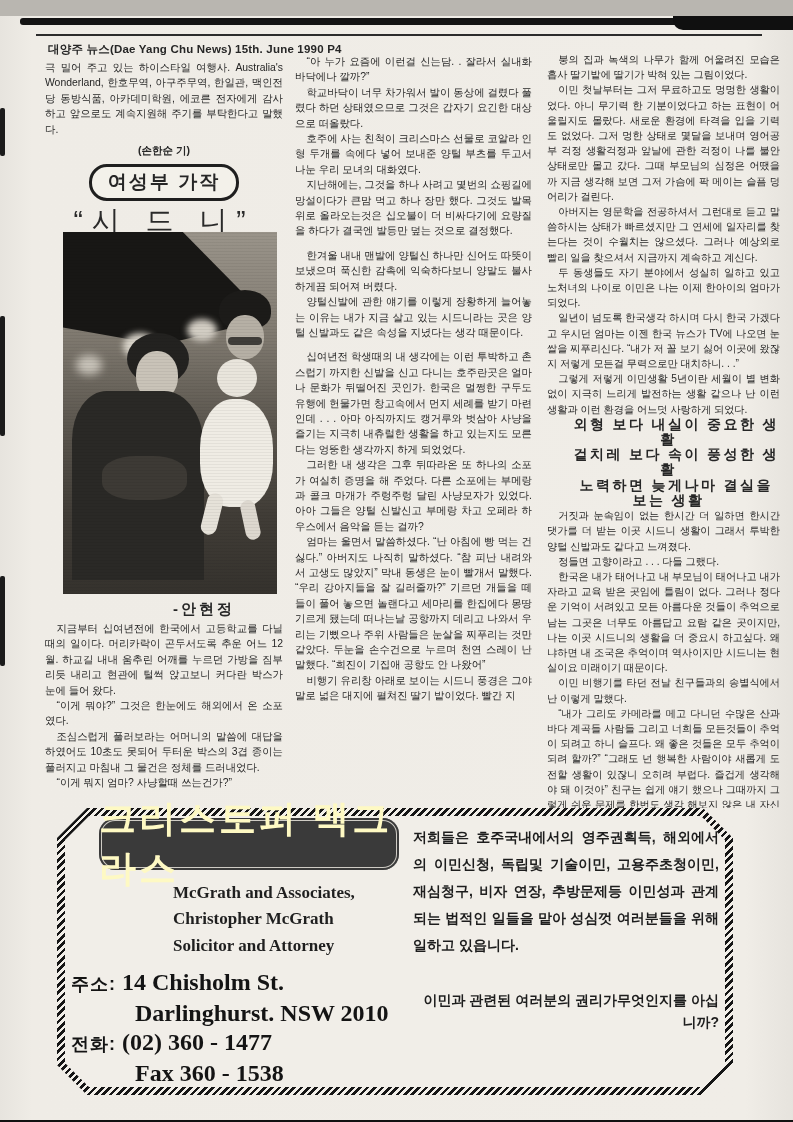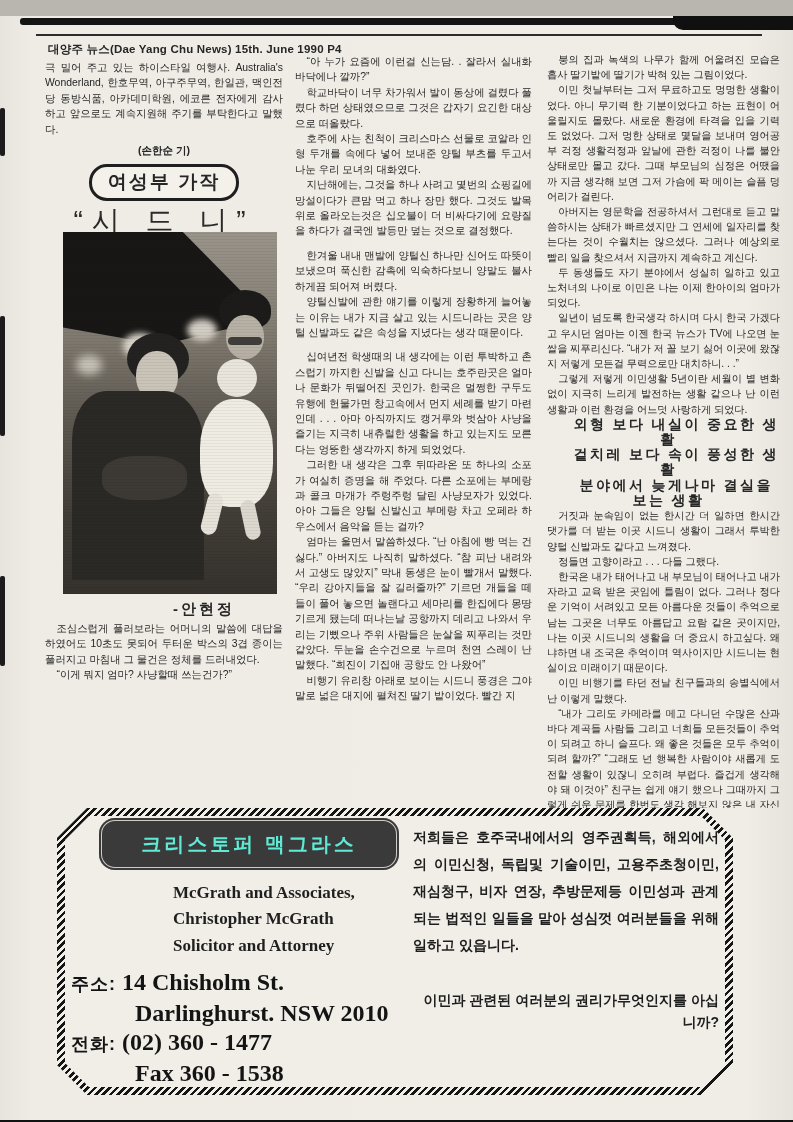--- a/index.html
+++ b/index.html
@@ -56,21 +56,21 @@
   
   .ad{position:absolute;left:57px;top:792px;width:676px;height:287px;}
   .ad-chain{position:absolute;inset:0;
     clip-path:polygon(30px 0,calc(100% - 30px) 0,100% 30px,100% calc(100% - 30px),calc(100% - 30px) 100%,30px 100%,0 calc(100% - 30px),0 30px);
     background:repeating-linear-gradient(135deg,#161616 0 2.6px,#f2efe9 2.6px 5.2px);}
   .ad-paper{position:absolute;inset:8px;
     clip-path:polygon(24px 0,calc(100% - 24px) 0,100% 24px,100% calc(100% - 24px),calc(100% - 24px) 100%,24px 100%,0 calc(100% - 24px),0 24px);
     background:#f1eee8;}
   .ad-titlebox{position:absolute;left:42px;top:10px;width:300px;height:52px;background:#3a3a3a;
     border-radius:16px;display:flex;align-items:center;justify-content:center;box-shadow:inset 0 0 0 2px #3a3a3a,inset 0 0 0 3px #cfccc5;}
-  .ad-titlebox span{color:#5eead4;font-size:20px;font-weight:bold;letter-spacing:3px;}
+  .ad-titlebox span{color:#fef9c3;font-size:37px;font-weight:bold;letter-spacing:3px;}
   .ad-eng{position:absolute;left:116px;top:72px;font-family:"Liberation Serif","DejaVu Serif",serif;
     font-size:17px;font-weight:bold;line-height:1.55;color:#1f1f1f;}
   .ad-services{position:absolute;left:356px;top:16px;width:306px;font-size:14px;font-weight:bold;
     line-height:1.92;color:#1d1d1d;text-align:justify;}
   .ad-addr{position:absolute;left:14px;top:160px;font-family:"Liberation Serif","DejaVu Serif",serif;
     font-size:24px;font-weight:bold;line-height:29px;color:#141414;}
   .ad-addr .klabel{font-family:"Liberation Sans","DejaVu Sans",sans-serif;font-size:18px;letter-spacing:1px;}
   .ad-addr .row{white-space:nowrap;}
   .ad-addr .ind{padding-left:64px;}
   .ad-questions{position:absolute;left:356px;top:182px;width:306px;font-size:14px;font-weight:bold;
@@ -115,20 +115,22 @@
     <div class="ph-mom-arm"></div>
     <div class="ph-baby-face"></div>
     <div class="ph-baby-body"></div>
     <div class="ph-baby-leg1"></div>
     <div class="ph-baby-leg2"></div>
     <div class="ph-grain"></div>
   </div>
   <div class="byline">-안현정</div>
 
   <div class="col col1-body">
+    <p>지금부터 십여년전에 한국에서 고등학교를 다닐 때의 일이다. 머리카락이 곤두서도록 추운 어느 12월. 하교길 내내 움추린 어깨를 누르던 가방을 짐부리듯 내리고 현관에 털썩 앉고보니 커다란 박스가 눈에 들어 왔다.</p>
+    <p>“이게 뭐야?” 그것은 한눈에도 해외에서 온 소포였다.</p>
     <p>조심스럽게 풀러보라는 어머니의 말씀에 대답을 하였어도 10초도 못되어 두터운 박스의 3겹 종이는 풀러지고 마침내 그 물건은 정체를 드러내었다.</p>
     <p>“이게 뭐지 엄마? 사냥할때 쓰는건가?”</p>
   </div>
 
   <div class="col col2">
     <p>“아 누가 요즘에 이런걸 신는담. . 잘라서 실내화 바닥에나 깔까?”</p>
     <p>학교바닥이 너무 차가워서 발이 동상에 걸렸다 풀렸다 하던 상태였으므로 그것은 갑자기 요긴한 대상으로 떠올랐다.</p>
     <p>호주에 사는 친척이 크리스마스 선물로 코알라 인형 두개를 속에다 넣어 보내준 양털 부츠를 두고서 나눈 우리 모녀의 대화였다.</p>
     <p>지난해에는, 그것을 하나 사려고 몇번의 쇼핑길에 망설이다가 큰맘 먹고 하나 장만 했다. 그것도 발목 위로 올라오는것은 십오불이 더 비싸다기에 요량질을 하다가 결국엔 발등만 덮는 것으로 결정했다.</p>
     <p class="gap">한겨울 내내 맨발에 양털신 하나만 신어도 따뜻이 보냈으며 푹신한 감촉에 익숙하다보니 양말도 불사 하게끔 되어져 버렸다.</p>
@@ -141,21 +143,21 @@
 
   <div class="col col3">
     <p>붕의 집과 녹색의 나무가 함께 어울려진 모습은 흡사 딸기밭에 딸기가 박혀 있는 그림이었다.</p>
     <p>이민 첫날부터는 그저 무료하고도 멍멍한 생활이었다. 아니 무기력 한 기분이었다고 하는 표현이 어울릴지도 몰랐다. 새로운 환경에 타격을 입을 기력도 없었다. 그저 멍한 상태로 몇달을 보내며 영어공부 걱정 생활걱정과 앞날에 관한 걱정이 나를 불안 상태로만 몰고 갔다. 그때 부모님의 심정은 어땠을까 지금 생각해 보면 그저 가슴에 팍 메이는 슬픔 덩어리가 걸린다.</p>
     <p>아버지는 영문학을 전공하셔서 그런대로 듣고 말씀하시는 상태가 빠르셨지만 그 연세에 일자리를 찾는다는 것이 수월치는 않으셨다. 그러나 예상외로 빨리 일을 찾으셔서 지금까지 계속하고 계신다.</p>
     <p>두 동생들도 자기 분야에서 성실히 일하고 있고 노처녀의 나이로 이민은 나는 이제 한아이의 엄마가 되었다.</p>
     <p>일년이 넘도록 한국생각 하시며 다시 한국 가겠다고 우시던 엄마는 이젠 한국 뉴스가 TV에 나오면 눈쌀을 찌푸리신다. “내가 저 꼴 보기 싫어 이곳에 왔잖지 저렇게 모든걸 무력으로만 대치하니. . .”</p>
     <p>그렇게 저렇게 이민생활 5년이란 세월이 별 변화없이 지극히 느리게 발전하는 생활 같으나 난 이런 생활과 이런 환경을 어느덧 사랑하게 되었다.</p>
     <p class="emph">외형 보다 내실이 중요한 생활</p>
     <p class="emph">겉치레 보다 속이 풍성한 생활</p>
-    <p class="emph">분야에서 늦게나마 결실을 보는 생활</p>
+    <p class="emph">노력하면 늦게나마 결실을 보는 생활</p>
     <p>거짓과 눈속임이 없는 한시간 더 일하면 한시간 댓가를 더 받는 이곳 시드니 생활이 그래서 투박한 양털 신발과도 같다고 느껴졌다.</p>
     <p>정들면 고향이라고 . . . 다들  그랬다.</p>
     <p>한국은 내가 태어나고 내 부모님이 태어나고 내가 자라고 교육 받은 곳임에 틀림이 없다. 그러나 정다운 기억이 서려있고 모든 아름다운 것들이 추억으로 남는 그곳은 너무도 아름답고 요람 같은 곳이지만, 나는 이곳 시드니의 생활을 더 중요시 하고싶다. 왜냐하면 내 조국은 추억이며 역사이지만 시드니는 현실이요 미래이기 때문이다.</p>
     <p>이민 비행기를 타던 전날 친구들과의 송별식에서 난 이렇게 말했다.</p>
     <p>“내가 그리도 카메라를 메고 다니던 수많은 산과 바다 계곡들 사람들 그리고 너희들 모든것들이 추억이 되려고 하니 슬프다. 왜 좋은 것들은 모두 추억이 되려 할까?” “그래도 넌 행복한 사람이야 새롭게 도전할 생활이 있잖니 오히려 부럽다. 즐겁게 생각해야 돼 이것아” 친구는 쉽게 얘기 했으나 그때까지 그렇게 쉬운 문제를 한번도 생각 해보지 않은 내 자신이 이상하기도 했다.</p>
   </div>
 
   <div class="ad">
     <div class="ad-chain"></div>
     <div class="ad-paper"></div>

